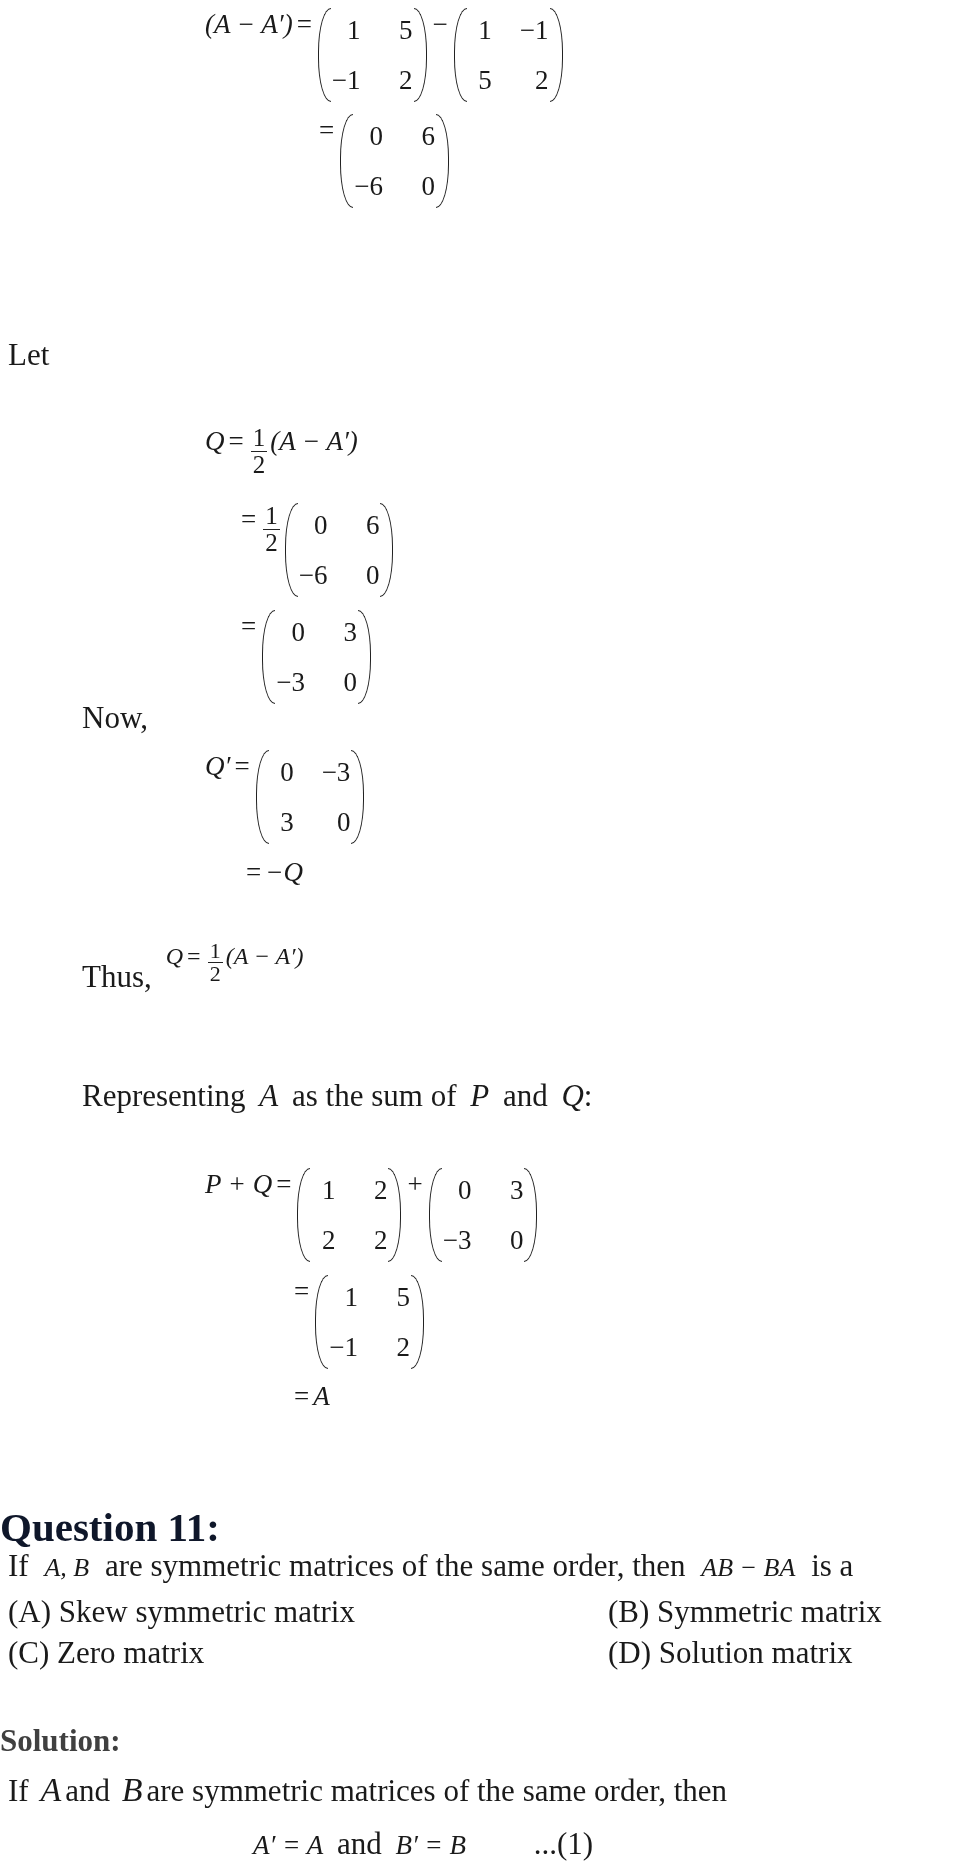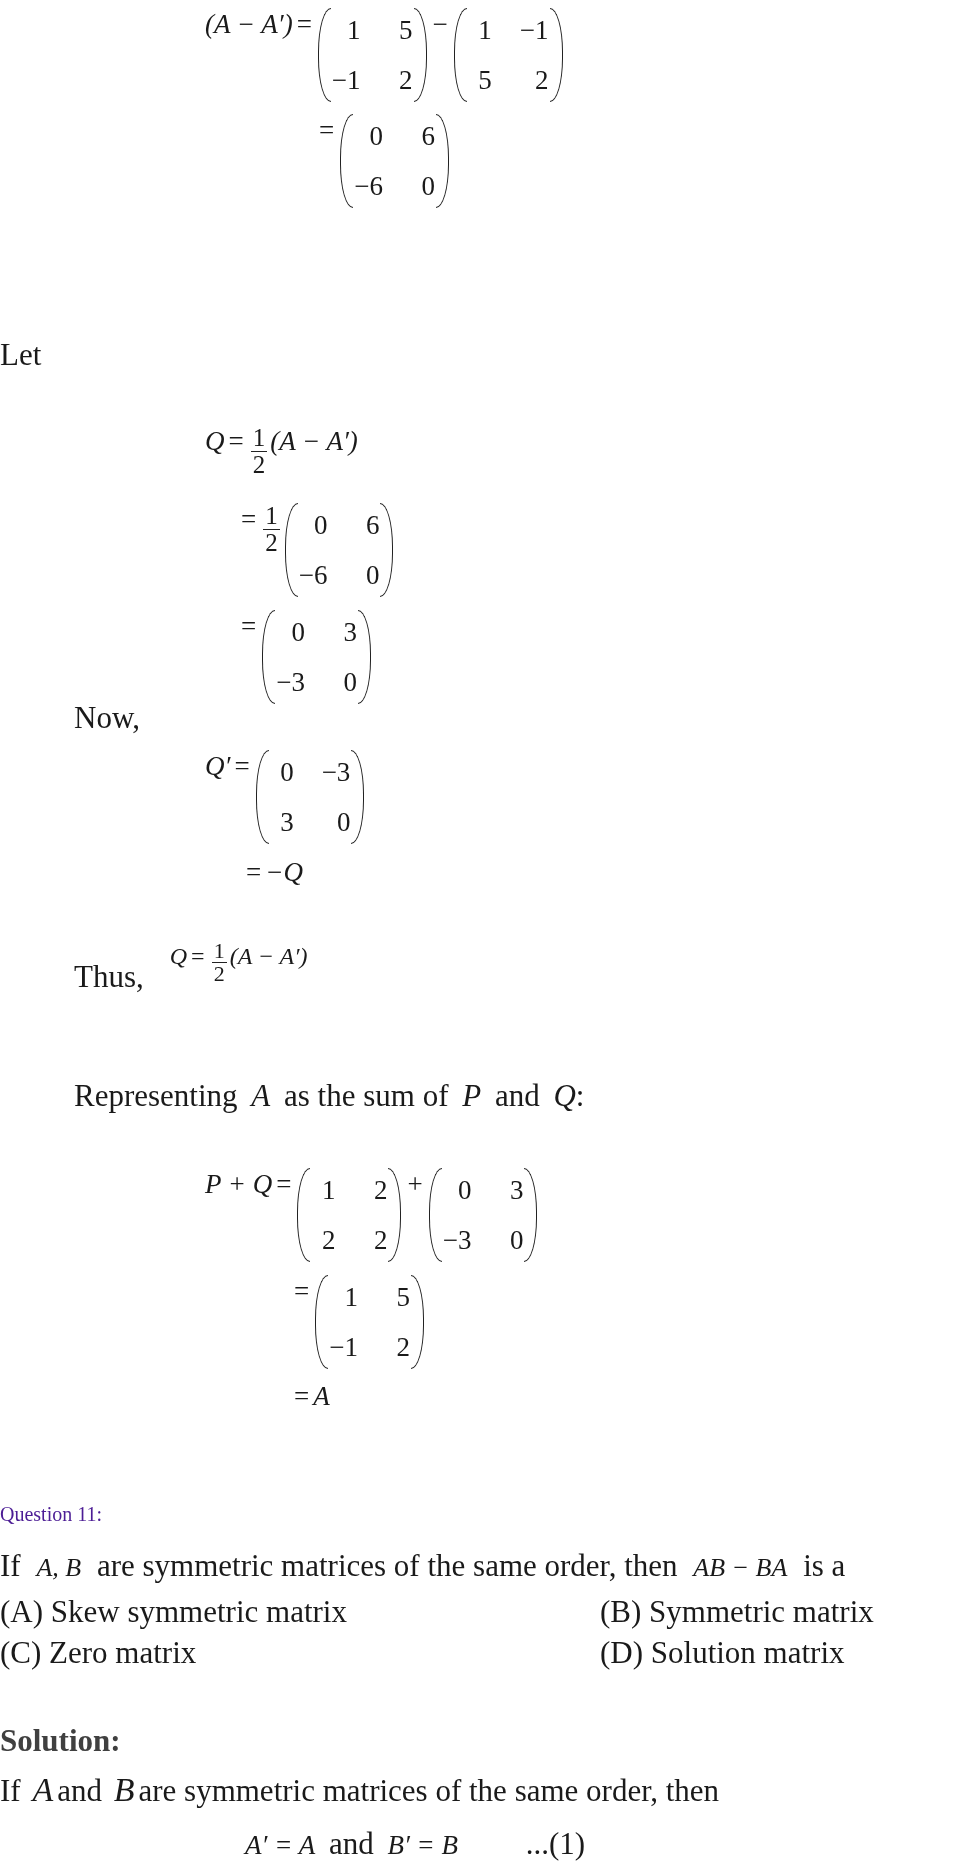--- a/index.html
+++ b/index.html
@@ -2,38 +2,38 @@
 <html><head>
 <meta charset="utf-8">
 <style>
   html, body { margin: 0; padding: 0; background: #ffffff; }
   body {
     width: 978px; height: 1872px; position: relative; overflow: hidden;
     font-family: "Liberation Serif", "DejaVu Serif", serif;
     color: #1a1a1a;
   }
   .abs { position: absolute; }
-  .txt { font-size: 31px; line-height: 36px; white-space: nowrap; }
+  .txt { font-size: 31px; line-height: 36px; white-space: nowrap; padding-left: 8px; }
   .math { font-size: 27px; line-height: 32px; white-space: nowrap; display: flex; align-items: flex-start; }
   .it { font-style: italic; }
   .mat {
     display: inline-grid; grid-template-columns: auto auto; column-gap: 28px; row-gap: 18px;
     padding: 6px 14px; position: relative; margin: 0 2px; text-align: right;
   }
   .mat::before, .mat::after {
     content: ""; position: absolute; top: 0; bottom: 0; width: 12px;
     border: 1.5px solid #222;
   }
   .mat::before { left: 0; border-right: none; border-radius: 14px 0 0 14px / 50% 0 0 50%; }
   .mat::after { right: 0; border-left: none; border-radius: 0 14px 14px 0 / 0 50% 50% 0; }
   .mat span { min-width: 24px; display: inline-block; text-align: right; }
   .frac { display: inline-flex; flex-direction: column; align-items: center; margin: 0 3px; font-size: 25px; line-height: 26px; }
   .frac .num { border-bottom: 1.5px solid #222; padding: 0 2px; }
   .op { margin: 0 4px; }
-  .heading-q { color: #4c1d95; font-weight: normal; font-size: 20px; }
+  .heading-q { color: #0f172a; font-weight: bold; font-size: 41px; }
   .heading-s { color: #404040; font-weight: bold; font-size: 31px; }
 </style>
 </head>
 <body>
 
 <div class="abs math" style="left:205px; top:8px;">
   <span class="it">(A − A′)</span>
   <span class="op">=</span>
   <span class="mat">
     <span>1</span>
@@ -108,21 +108,21 @@
       <span>0</span>
   </span>
 </div>
 
 <div class="abs math" style="left:242px; top:856px;">
   <span class="op">=</span>
   <span class="it">−Q</span>
 </div>
 
 <div class="abs" style="left:74px; top:940px; display:flex; align-items:flex-end;">
-  <span class="txt" style="margin-right:26px;">Thus,</span>
+  <span class="txt" style="margin-right:14px;">Thus,</span>
   <span class="math" style="font-size:24px; margin-bottom:10px;">
     <span class="it">Q</span>
     <span class="op">=</span>
     <span class="frac" style="font-size:22px; line-height:22px;">
       <span class="num">1</span>
       <span>2</span>
     </span>
     <span class="it">(A − A′)</span>
   </span>
 </div>

